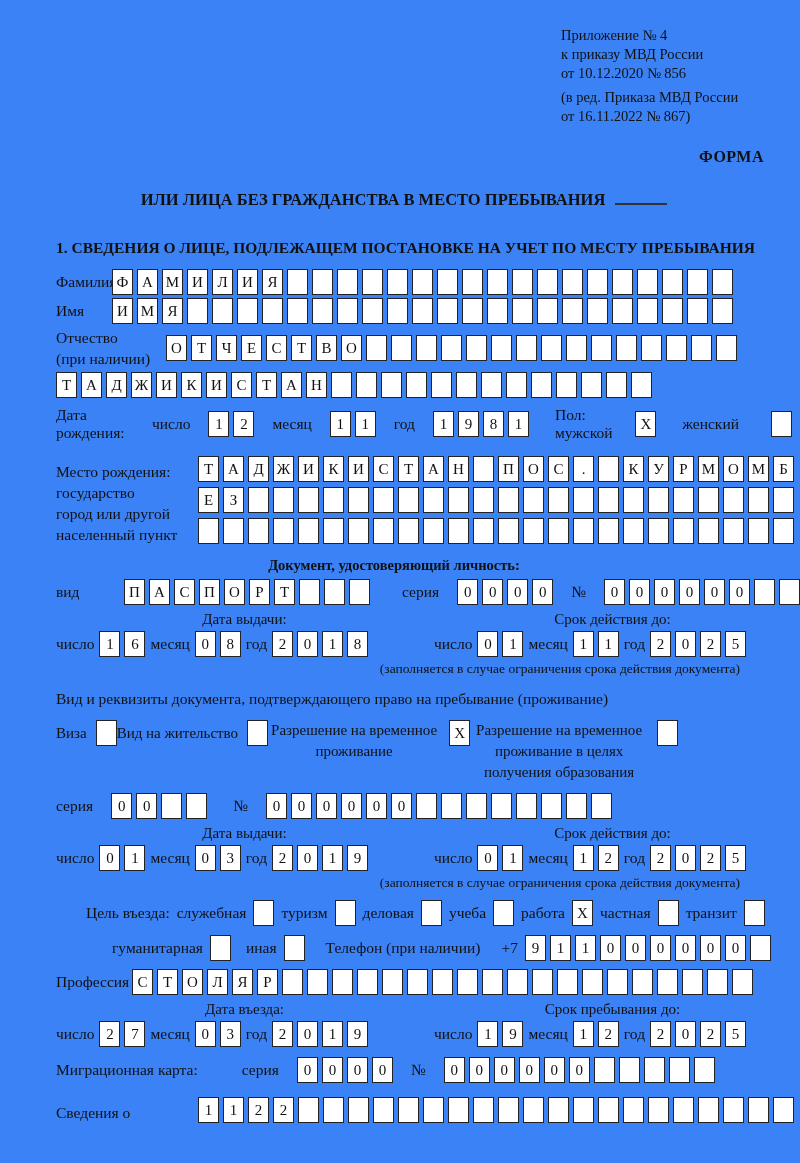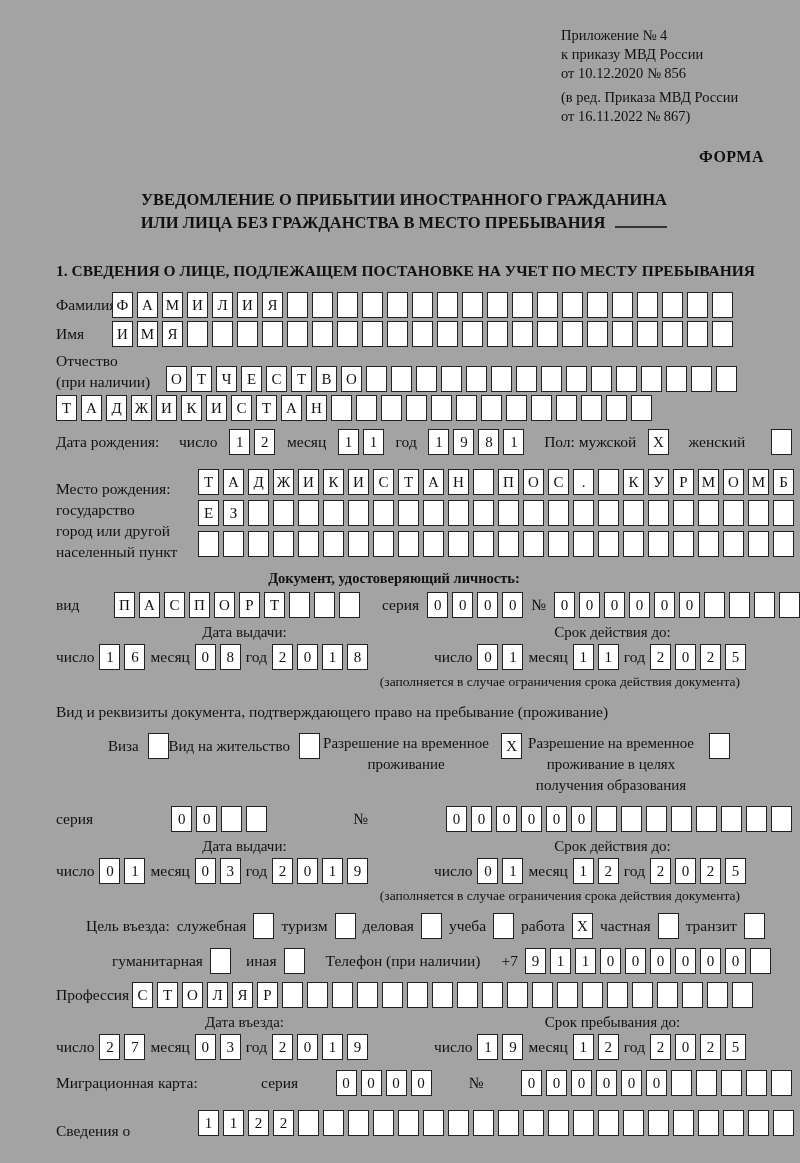--- a/index.html
+++ b/index.html
@@ -1,47 +1,47 @@
 <!DOCTYPE html>
 <html><head>
 <meta charset="utf-8">
 <style>
   * { margin:0; padding:0; box-sizing:border-box; }
   body { background:#888; font-family:"Liberation Serif","DejaVu Serif",serif; }
   .page {
-    width:800px; height:1163px; margin:0 auto; background:#a3a3a3; color:#111;
+    width:800px; height:1163px; margin:0 auto; background:#3b82f6; color:#111;
     padding:26px 8px 16px 56px; overflow:hidden; position:relative;
   }
   .annex { margin-left:505px; font-size:14.5px; line-height:19px; }
   .annex .rev { margin-top:5px; }
   .forma { text-align:right; padding-right:28px; font-weight:bold; font-size:16px; margin-top:22px; letter-spacing:.5px; }
   .title { text-align:center; font-weight:bold; font-size:16.5px; line-height:23px; margin-top:22px; margin-right:40px; }
   .blank-line { display:inline-block; width:52px; border-bottom:2px solid #333; height:14px; margin-left:10px; }
   .sec-heading { font-weight:bold; font-size:15.5px; margin-top:28px; margin-bottom:12px; }
   .row { display:flex; align-items:center; margin-bottom:3px; font-size:15.5px; }
   .lbl { flex:0 0 auto; }
   .lbl2 { line-height:21px; }
   .w-sm { width:56px; } .w-md { width:95px; } .w-lg { width:110px; } .w-prof { width:76px; }
   .cells { display:inline-flex; gap:4px; }
   .cell { width:21px; height:26px; border:1.6px solid #222; display:inline-flex; align-items:center;
           justify-content:center; font-size:15px; flex:0 0 auto; background:#fff; }
-  .top-align { align-items:flex-end;font-family:Liberation Serif, serif; }
+  .top-align { align-items:center;font-family:Liberation Serif, serif; }
   .stack3 .cells { margin-bottom:5px; }
   .flexcol { display:flex; flex-direction:column; }
-  .gap6 { gap:8px;justify-content:space-between; }
+  .gap6 { gap:18px; }
   .doc-heading { text-align:center; font-weight:bold; font-size:14.5px; margin:8px 60px 5px 0; }
   .dhead { display:flex; font-size:15px; margin-top:6px; }
   .dhead .h1 { width:378px; text-align:center; }
   .dhead .h2 { width:360px; text-align:center; }
   .dates-row { display:flex; align-items:center; font-size:15.5px; margin-top:3px; }
   .dgroup { display:flex; align-items:center; gap:5px; }
   .dgroup-left { width:378px; }
   .note { font-size:13.5px; text-align:right; padding-right:52px; margin-top:4px; }
   .intro { font-size:15.5px; line-height:23px; margin-top:10px; }
-  .opts { display:flex; align-items:flex-start; margin-top:10px; justify-content:center; padding-right:10px; }
+  .opts { display:flex; align-items:flex-start; margin-top:10px; justify-content:flex-start; padding-right:10px; }
   .opt { display:flex; align-items:flex-start; gap:9px; font-size:15px; }
   .opt .optlabel { line-height:21px; }
   .opt .center { text-align:center; }
   .opt3 .optlabel { width:172px; } .opt4 .optlabel { width:178px; }
   .purpose { display:flex; align-items:center; gap:7px; font-size:15.5px; margin-top:9px; flex-wrap:nowrap;margin-left:30px; }
   .indent { margin-left:56px; }
   .mt6 { margin-top:14px; } .mt8 { margin-top:8px; } .mt10 { margin-top:10px; }
   .ml { margin-left:14px; } .mls { margin-left:8px; }
 </style>
 </head>
@@ -52,21 +52,20 @@
   <div class="annex">
     <div>Приложение № 4</div>
     <div>к приказу МВД России</div>
     <div>от 10.12.2020 № 856</div>
     <div class="rev">(в ред. Приказа МВД России</div>
     <div>от 16.11.2022 № 867)</div>
   </div>
   <div class="forma">ФОРМА</div>
 
   <div class="title">
-    <div>УВЕДОМЛЕНИЕ О ПРИБЫТИИ ИНОСТРАННОГО ГРАЖДАНИНА</div>
     <div><span>ИЛИ ЛИЦА БЕЗ ГРАЖДАНСТВА В МЕСТО ПРЕБЫВАНИЯ</span><span class="blank-line"></span></div>
   </div>
 
   <div class="sec-heading">1. СВЕДЕНИЯ О ЛИЦЕ, ПОДЛЕЖАЩЕМ ПОСТАНОВКЕ НА УЧЕТ ПО МЕСТУ ПРЕБЫВАНИЯ</div>
 
   <div class="row">
     <span class="lbl w-sm">Фамилия</span>
     <span class="cells">
         <span class="cell">Ф</span>
         <span class="cell">А</span>

